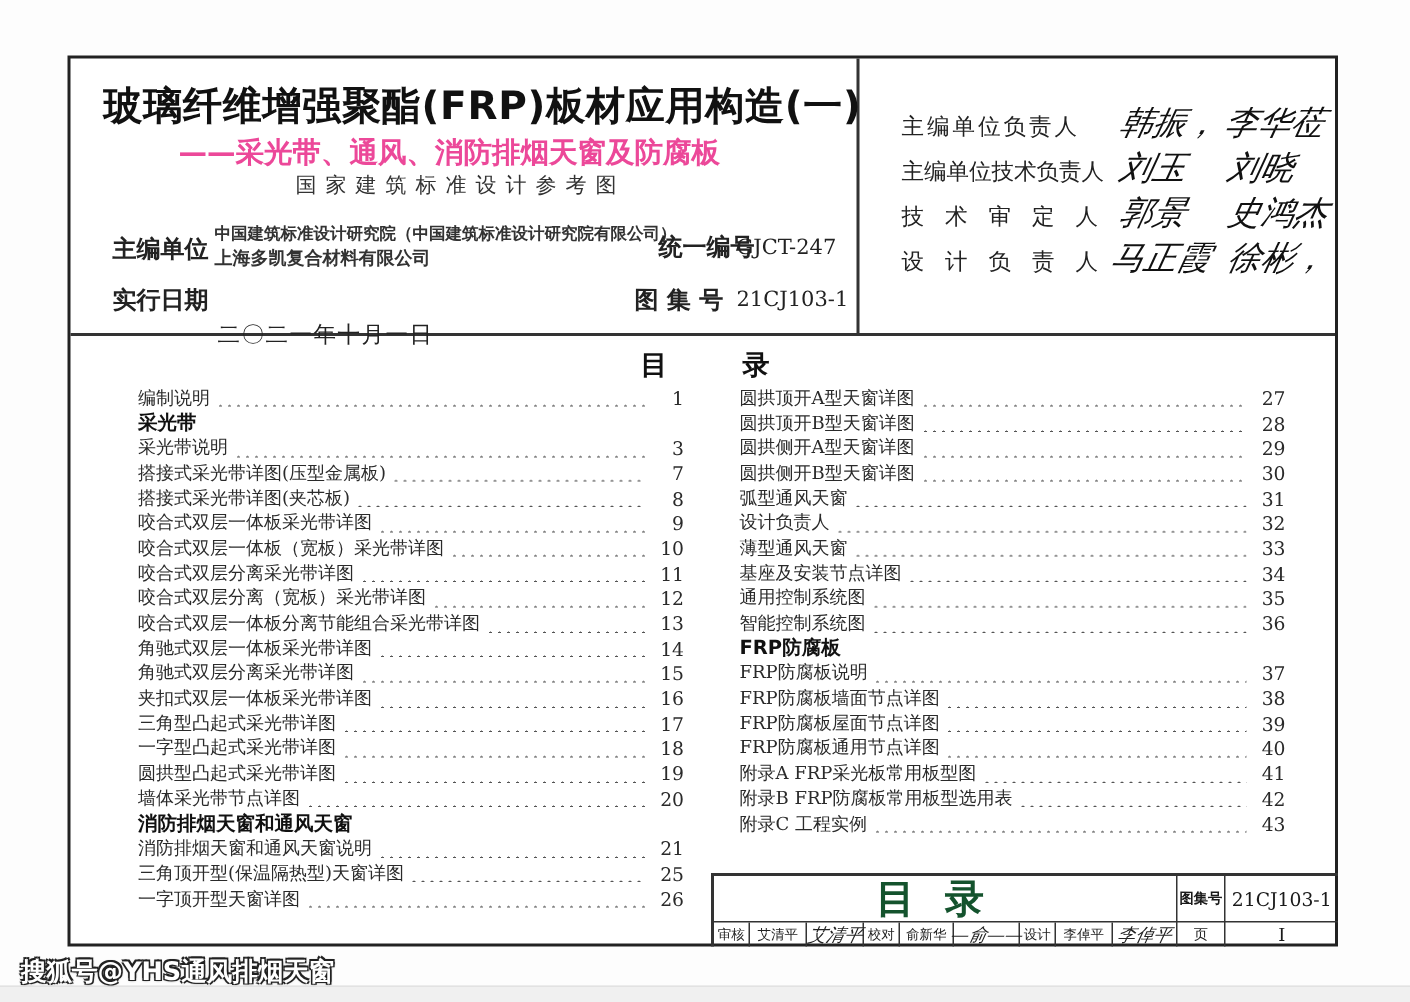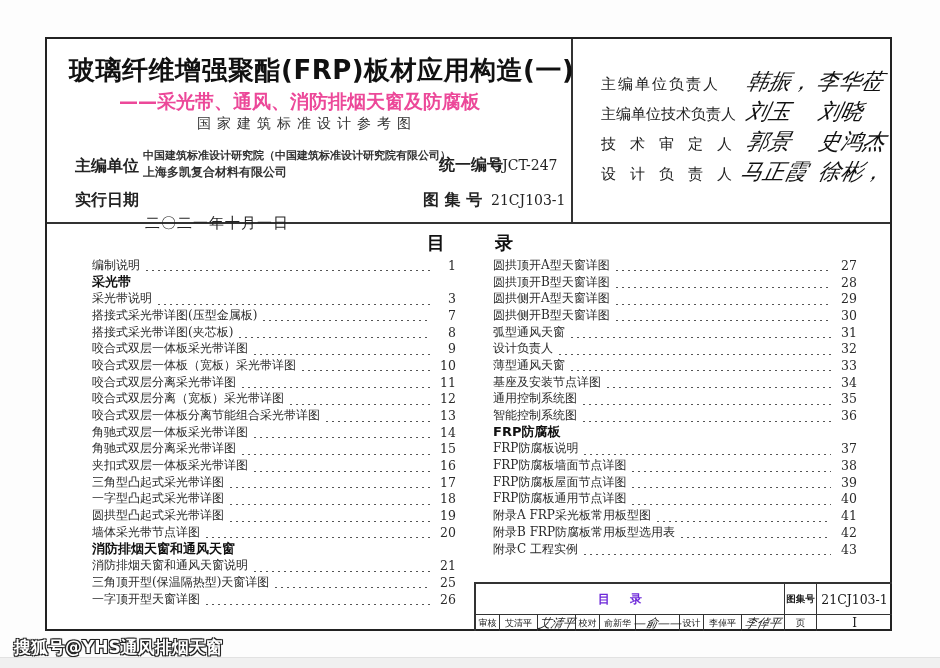--- a/index.html
+++ b/index.html
@@ -52,21 +52,21 @@
   }
   .toc-item .pg { flex:0 0 22px; text-align:right; font-size:12.5px; }
   .toc-section { height:16.7px; display:flex; align-items:center; font-size:13px; font-weight:bold; color:#111;
     font-family:"DejaVu Sans", sans-serif;text-align:center; }
 
   .tb {
     position:absolute; left:427px; top:543px; width:418px; height:49px;
     border-top:2px solid #333; border-left:2px solid #333; box-sizing:border-box;
   }
   .tb-title { position:absolute; left:0; top:0; width:308px; height:30px; display:flex; align-items:center; justify-content:center;
-    font-family:"DejaVu Sans", sans-serif; font-size:12px; font-weight:bold; letter-spacing:20px; color:#6d28d9; }
+    font-family:"DejaVu Sans", sans-serif; font-size:26px; font-weight:bold; letter-spacing:20px; color:#14532d; }
   .tb-hline { position:absolute; left:0; right:0; top:30px; border-top:1px solid #333; }
   .tb-v1 { position:absolute; left:308px; top:0; bottom:0; border-left:1px solid #333; }
   .tb-v2 { position:absolute; left:340px; top:0; bottom:0; border-left:1px solid #333; }
   .tb-code-lbl { position:absolute; left:309px; top:0; width:31px; height:30px; display:flex; align-items:center; justify-content:center; font-size:9.5px; font-weight:bold; }
   .tb-code { position:absolute; left:341px; top:0; right:0; height:30px; display:flex; align-items:center; justify-content:center; font-size:12.5px; }
   .tb-page-lbl { position:absolute; left:309px; top:31px; width:31px; height:16px; display:flex; align-items:center; justify-content:center; font-size:9.5px; }
   .tb-page { position:absolute; left:341px; top:31px; right:0; height:16px; display:flex; align-items:center; justify-content:center; font-size:12px; }
   .tb-row2 { position:absolute; left:0; top:31px; width:308px; height:16px; display:flex; font-size:9px; color:#222; }
   .tb-cell { display:flex; align-items:center; justify-content:center; border-right:1px solid #333; white-space:nowrap; box-sizing:border-box; }
   .tb-sig { font-style:italic; font-size:12px; transform:skewX(-12deg); }

